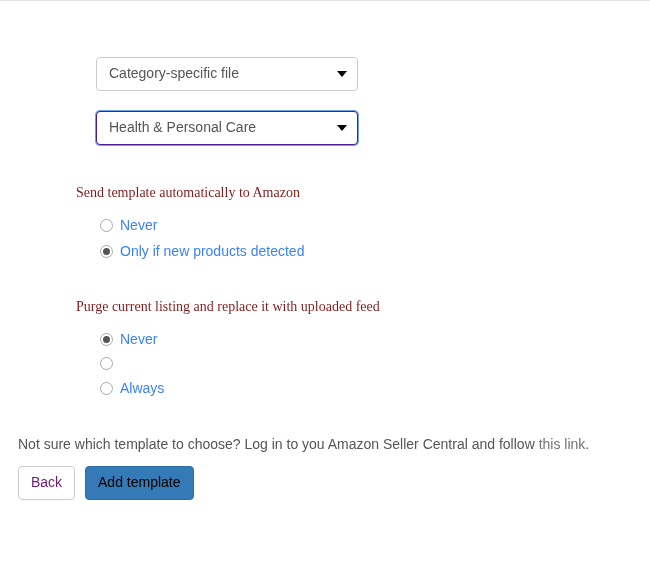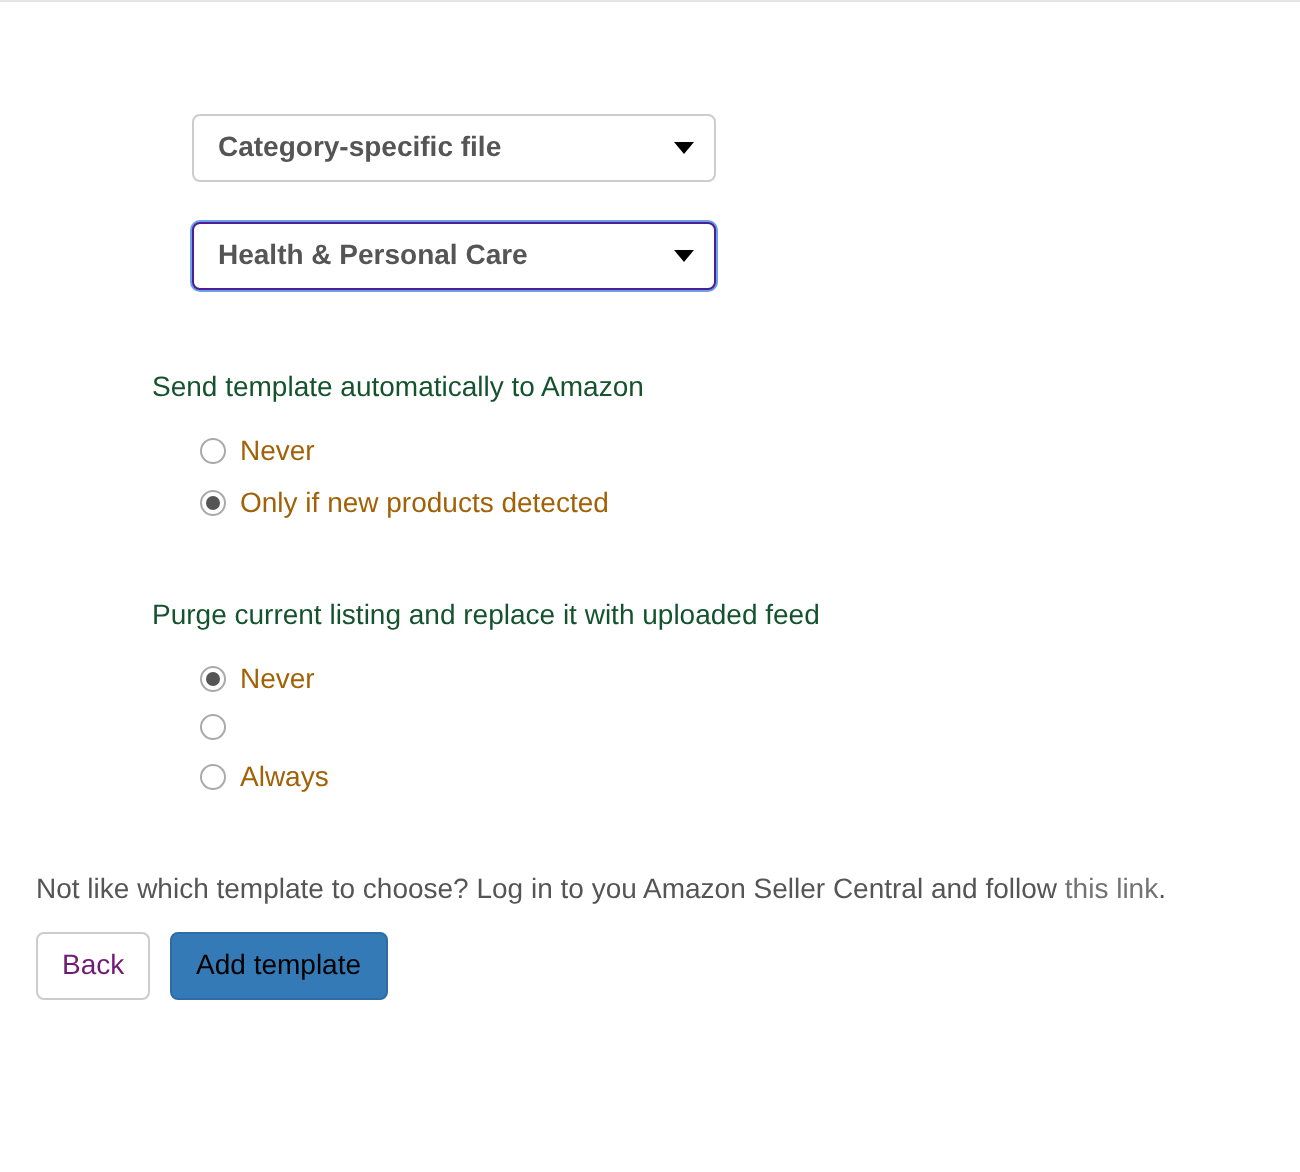--- a/index.html
+++ b/index.html
@@ -28,21 +28,20 @@
     border-bottom: 1px solid #eee;
   }
   .selects {
     margin-top: 26px;
     margin-left: 78px;
   }
   .select-wrap {
     position: relative;
     width: 262px;
     margin-bottom: 20px;
-    font-weight: bold;
   }
   .select-control {
     width: 100%;
     height: 34px;
     padding: 6px 26px 6px 12px;
     font-size: 14px;
     line-height: 1.4;
     color: #555;
     background: #fff;
     border: 1px solid #ccc;
@@ -62,21 +61,22 @@
     width: 0;
     height: 0;
     border-left: 5px solid transparent;
     border-right: 5px solid transparent;
     border-top: 6px solid #000;
   }
   .section-label {
     margin-top: 40px;
     margin-left: 58px;
     margin-bottom: 16px;
-    color: #14532d;
+    color: #7f1d1d;
+    font-family: Liberation Serif, serif;
   }
   .radio-group {
     margin-left: 82px;
   }
   .radio-row {
     display: flex;
     align-items: center;
     margin-bottom: 10px;
     cursor: pointer;
   }
@@ -92,21 +92,21 @@
   }
   .radio-dot.checked::after {
     content: "";
     position: absolute;
     top: 2px; left: 2px;
     width: 7px; height: 7px;
     border-radius: 50%;
     background: #555;
   }
   .radio-label {
-    color: #a16207;
+    color: #3b82f6;
   }
   .helper {
     margin-top: 40px;
     color: #555;
     font-size: 14px;
   }
   .helper a {
     color: #737373;
     text-decoration: none;
     cursor: pointer;
@@ -182,21 +182,21 @@
     <div class="radio-row">
       <span class="radio-dot"></span>
     </div>
     <div class="radio-row">
       <span class="radio-dot"></span>
       <span class="radio-label">Always</span>
     </div>
   </div>
 
   <div class="helper">
-    <span>Not like which template to choose? Log in to you Amazon Seller Central and follow </span><a>this link</a><span>.</span>
+    <span>Not sure which template to choose? Log in to you Amazon Seller Central and follow </span><a>this link</a><span>.</span>
   </div>
 
   <div class="buttons">
     <button class="btn btn-default">Back</button>
     <button class="btn btn-primary">Add template</button>
   </div>
 
 </div>
 
 </body></html>

